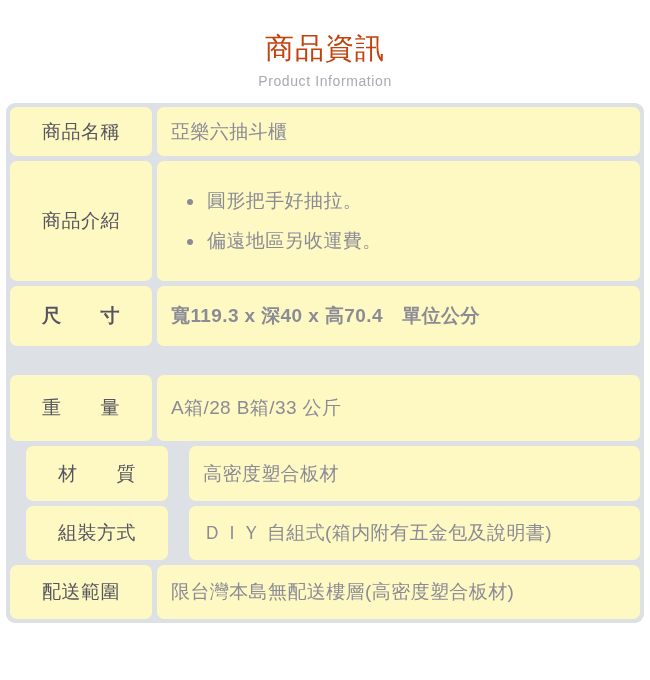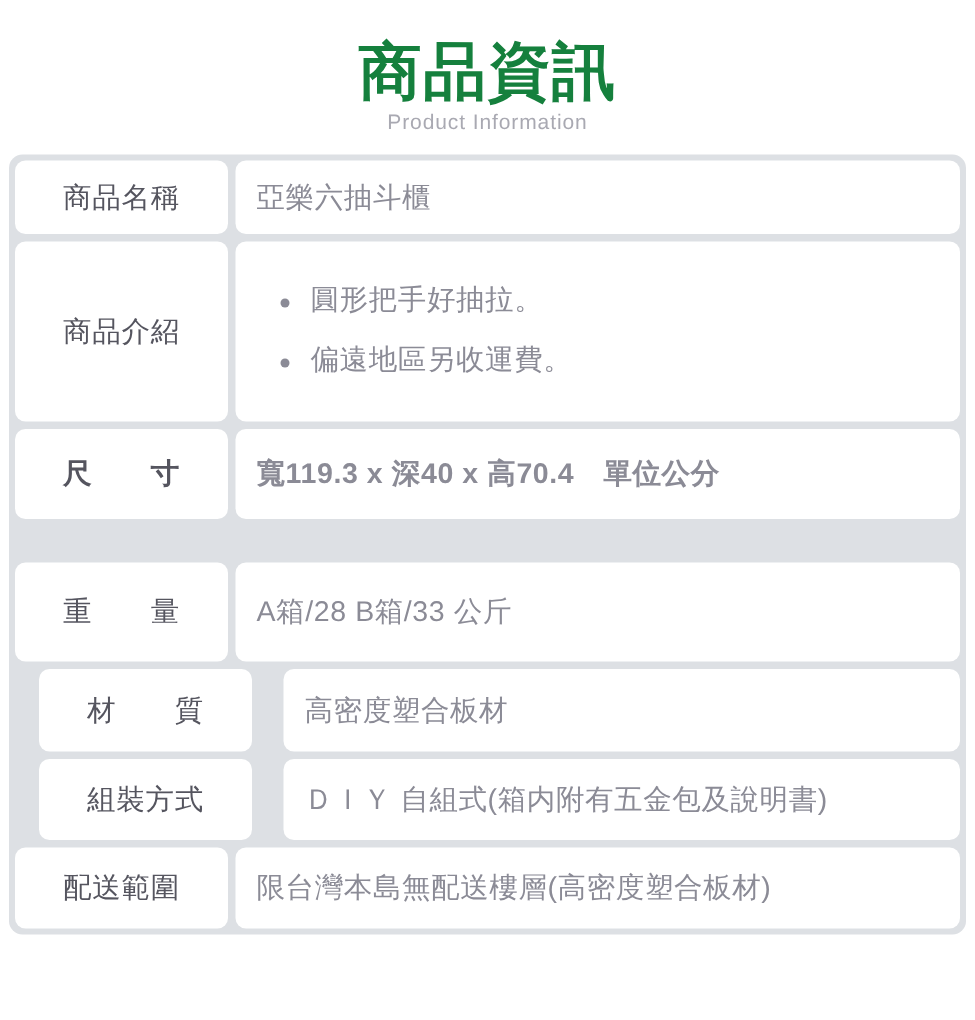--- a/index.html
+++ b/index.html
@@ -21,25 +21,25 @@
     height: 680px;
     box-sizing: border-box;
   }
 
   
   .heading {
     padding-top: 28px;
     text-align: center;
   }
   .heading-title {
-    font-size: 42px;
+    font-size: 29px;
     line-height: 40px;
     letter-spacing: 1px;
-    color: #15803d;
-    font-weight: bold;
+    color: #c2410c;
+    font-weight: normal;
     margin: 0;
   }
   .heading-sub {
     margin: 4px 0 0 0;
     font-size: 14px;
     line-height: 18px;
     letter-spacing: 0.6px;
     color: #a9a9b2;
     font-weight: normal;
   }
@@ -60,29 +60,29 @@
     display: flex;
     align-items: stretch;
     gap: 5px;
   }
   .spec-row + .spec-row {
     margin-top: 5px;
   }
 
   .spec-label,
   .spec-value {
-    background: #ffffff;
+    background: #fef9c3;
     border-radius: 7px;
     box-sizing: border-box;
     display: flex;
     align-items: center;
   }
   .spec-row.alt .spec-label,
   .spec-row.alt .spec-value {
-    background: #ffffff;
+    background: #fef9c3;
   }
 
   .spec-label {
     width: 142px;
     flex: 0 0 142px;
     justify-content: center;
     padding: 0 10px;
     color: #55555f;
     font-size: 19px;
     letter-spacing: 0.5px;

